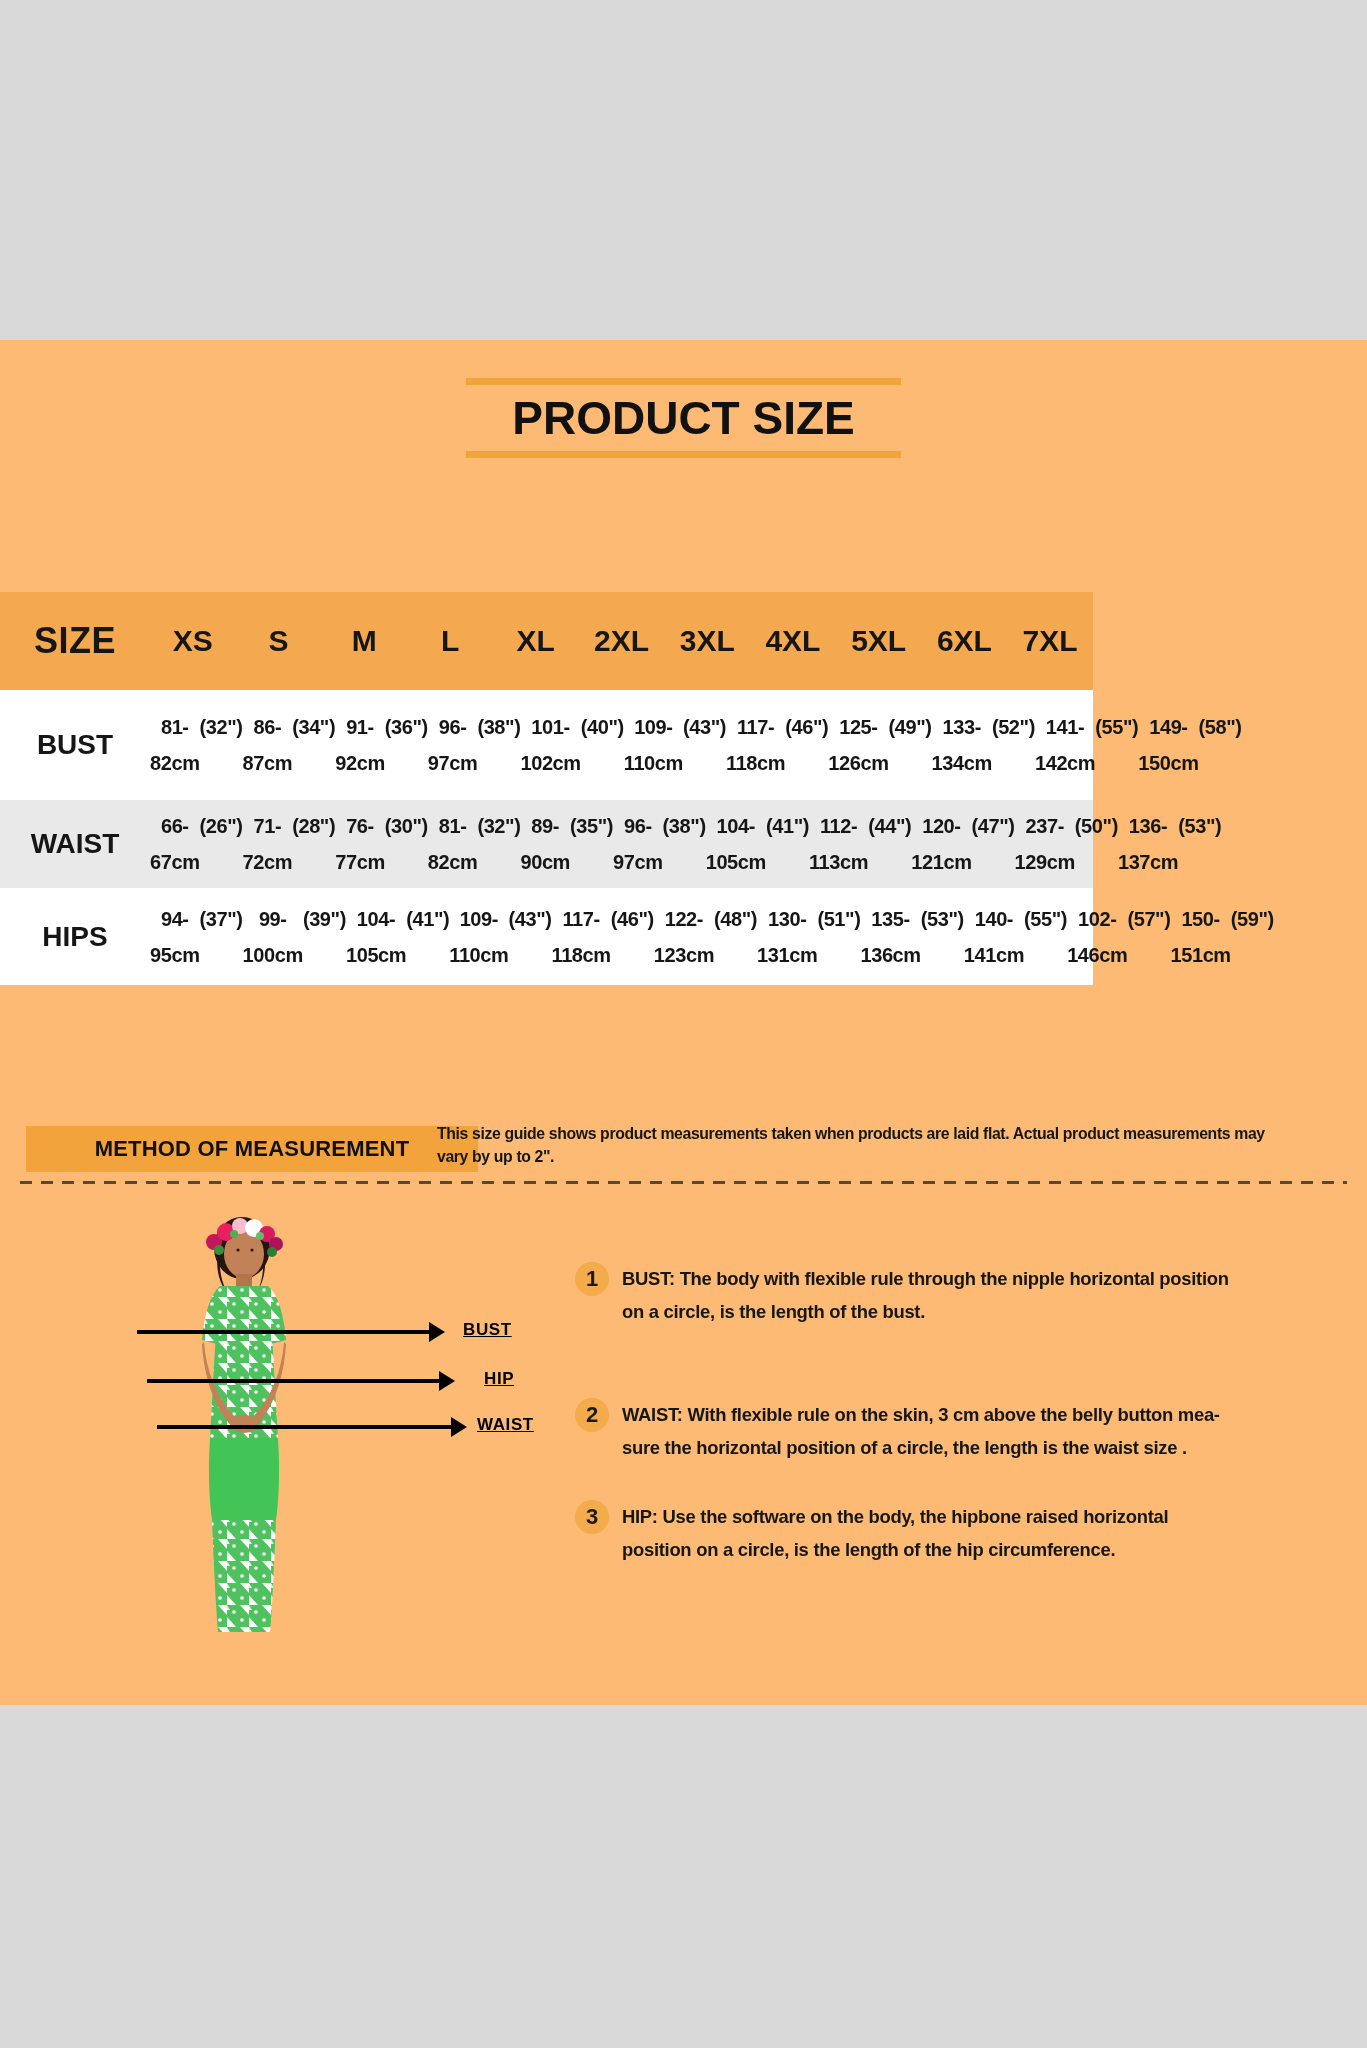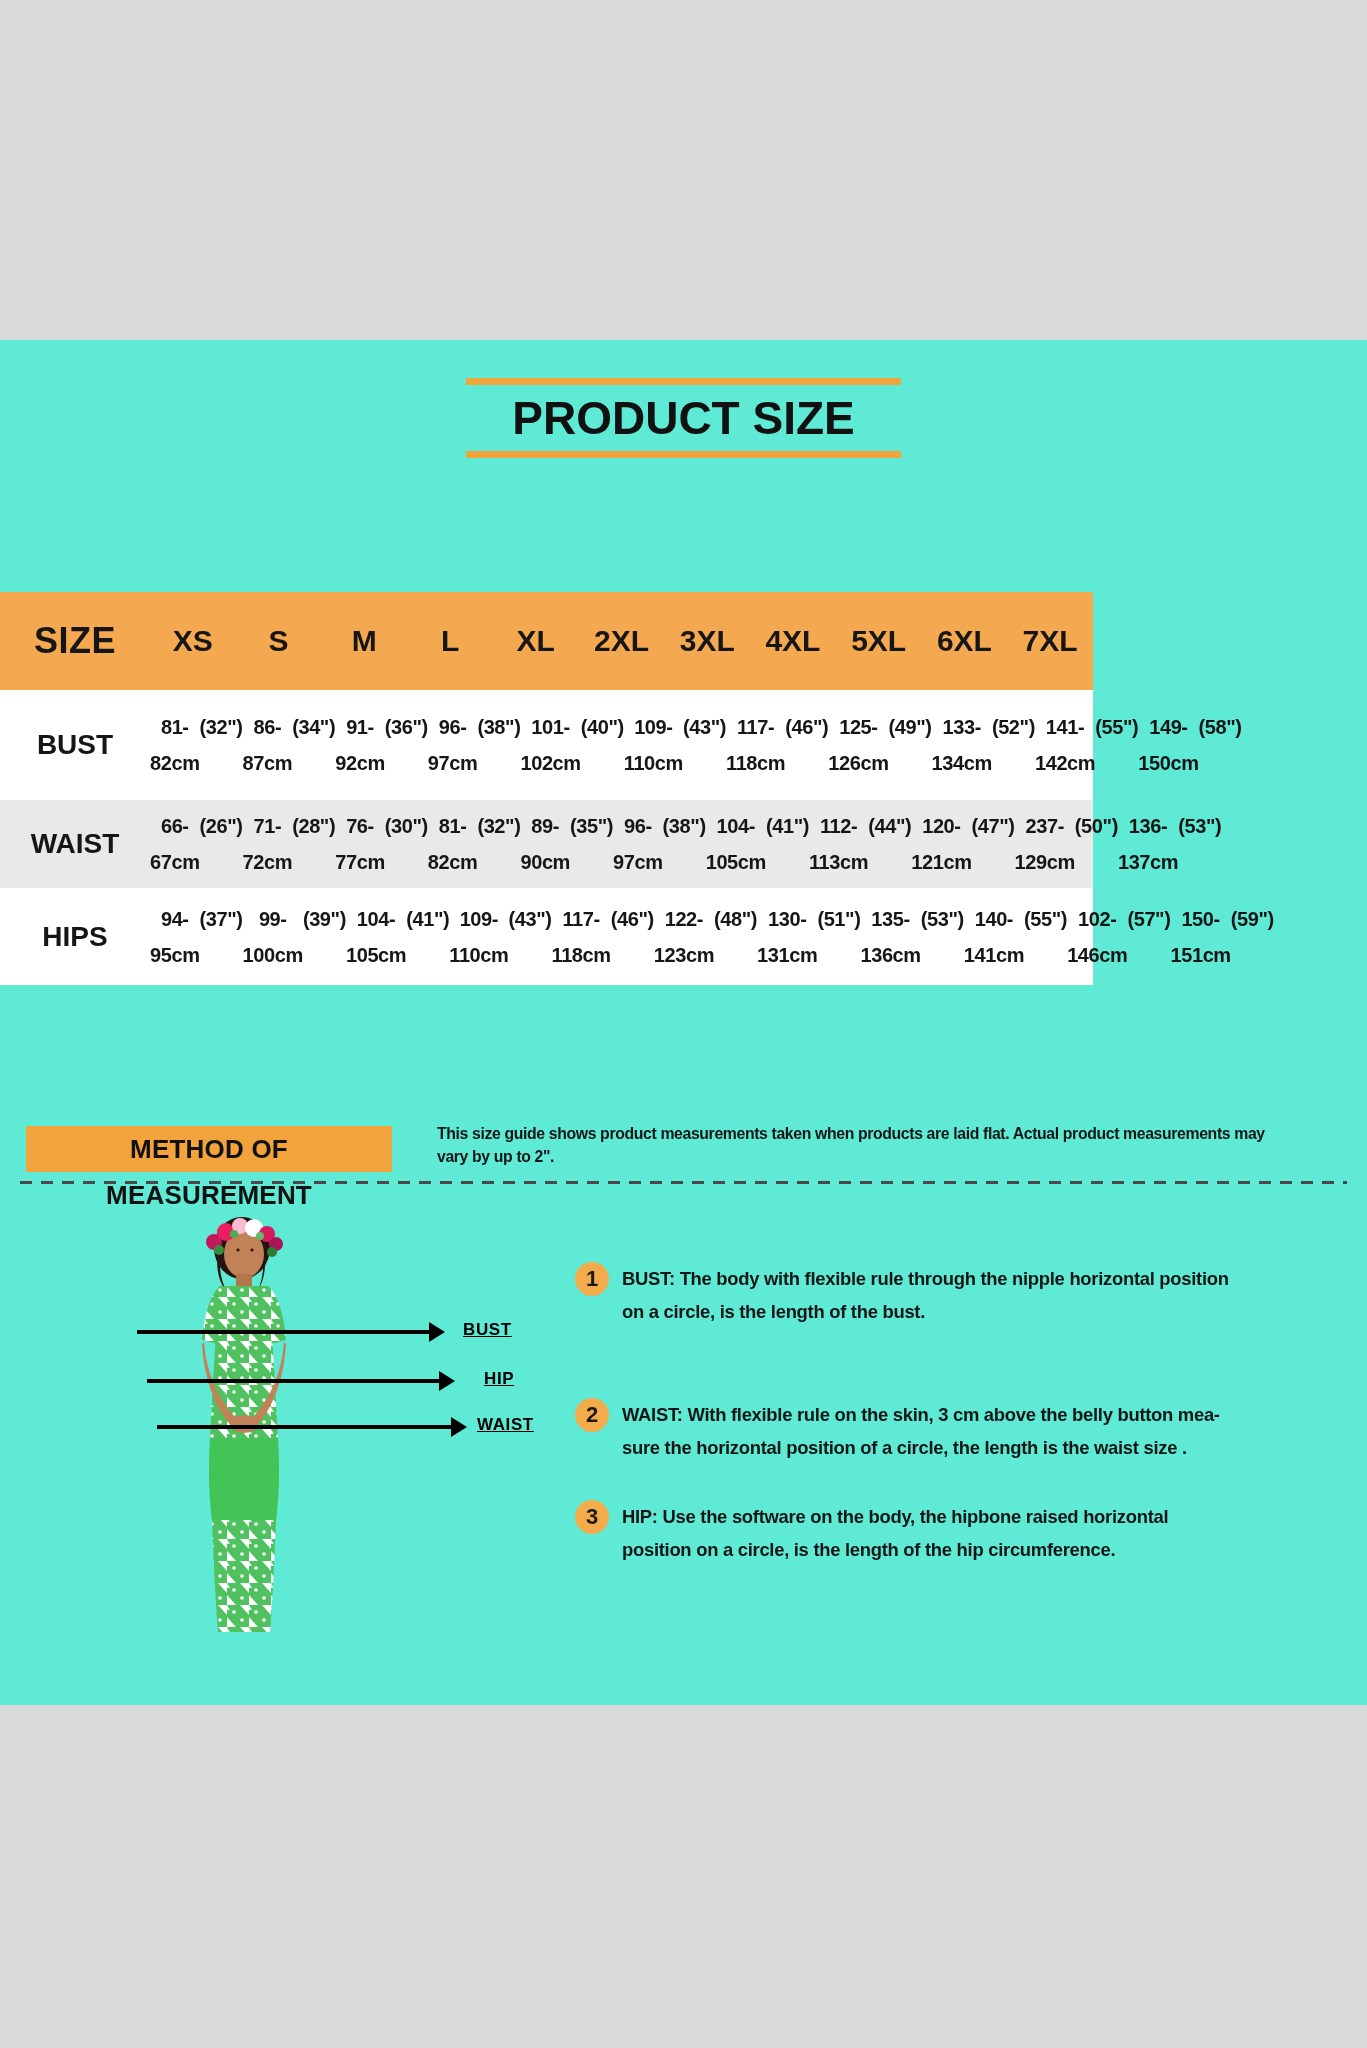--- a/index.html
+++ b/index.html
@@ -1,17 +1,17 @@
 <!DOCTYPE html>
 <html><head>
 <meta charset="utf-8">
 <style>
   html,body{margin:0;padding:0;}
   body{font-family:"Liberation Sans", sans-serif; background:#ffffff;}
-  .page{position:relative; width:1367px; height:2048px; background:#5eead4; overflow:hidden; color:#161616;}
+  .page{position:relative; width:1367px; height:2048px; background:#fdba74; overflow:hidden; color:#161616;}
 
   
   .band{position:absolute; left:0; width:1367px; background:#d9d9d9;}
   .band-top{top:0; height:340px;}
   .band-bottom{top:1705px; height:343px;}
 
   
   .title-wrap{position:absolute; top:378px; left:0; width:1367px; text-align:center;}
   .title{display:inline-block; margin:0; border-top:7px solid #f2a43c; border-bottom:7px solid #f2a43c;
          padding:0 46px; font-size:46px; font-weight:bold; line-height:66px; letter-spacing:0px; color:#111;}
@@ -23,22 +23,22 @@
   .thead .corner{font-size:36px; font-weight:bold; text-align:center; letter-spacing:0.5px;}
   .thead .th{font-size:30px; font-weight:bold; text-align:center;}
   .trow{height:110px; background:#ffffff;}
   .trow.shaded{height:88px; background:#e9e9e9;}
   .trow.last{height:97px;}
   .rlabel{font-size:28px; font-weight:bold; text-align:center;}
   .cell{display:flex; justify-content:center; text-align:center;}
   .cell .cm,.cell .inch{font-size:20px; font-weight:bold; line-height:36px; letter-spacing:-0.4px;}
 
   
-  .method-heading{position:absolute; left:26px; top:1126px; width:366px; height:46px; background:#f2a33c;
-         font-size:26px; font-weight:bold; text-align:center; line-height:46px; color:#111; letter-spacing:0.2px;}
+  .method-heading{position:absolute; left:26px; top:1126px; width:452px; height:46px; background:#f2a33c;
+         font-size:22px; font-weight:bold; text-align:center; line-height:46px; color:#111; letter-spacing:0.2px;}
   .method-note{position:absolute; left:437px; top:1122px; transform:scaleX(0.93); transform-origin:left top;}
   .method-note div{font-size:17px; font-weight:bold; line-height:23px; letter-spacing:-0.4px; white-space:nowrap;}
   .dashed-divider{position:absolute; left:20px; top:1181px; width:1327px; height:3px;
          background:repeating-linear-gradient(90deg,#4a4a4a 0 12px, transparent 12px 21px);}
 
   
   .model-svg{position:absolute; left:172px; top:1198px; width:140px; height:440px;}
 
   
   .arrow{position:absolute; height:4px; background:#000;}

